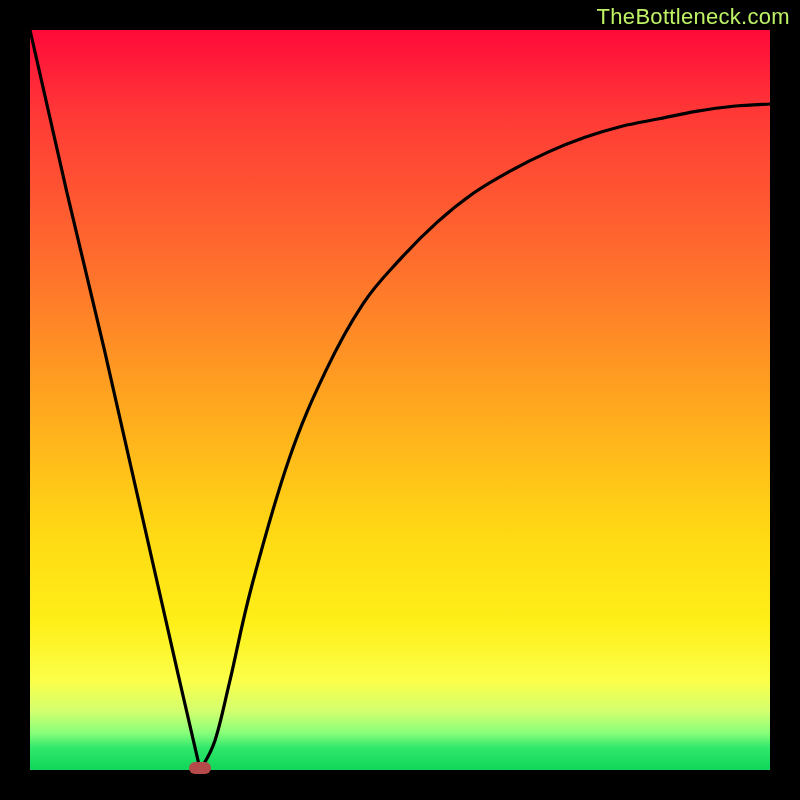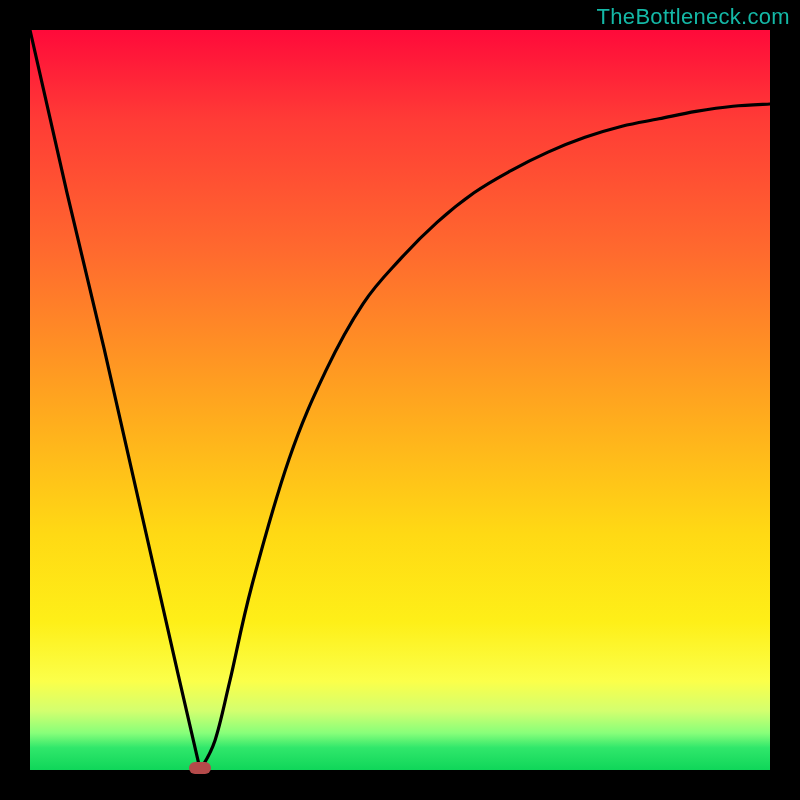--- a/index.html
+++ b/index.html
@@ -36,21 +36,21 @@
       #d3ff6f 92%,
       #88ff7a 95%,
       #30e76b 97%,
       #0fd659 100%
     );
   }
   .watermark {
     position: absolute;
     top: 4px;
     right: 10px;
-    color: #14b8a6;
+    color: #bef264;
     font-size: 22px;
     font-weight: 500;
     letter-spacing: 0.3px;
     user-select: none;
   }
   svg.curves {
     position: absolute;
     left: 0;
     top: 0;
     width: 740px;

